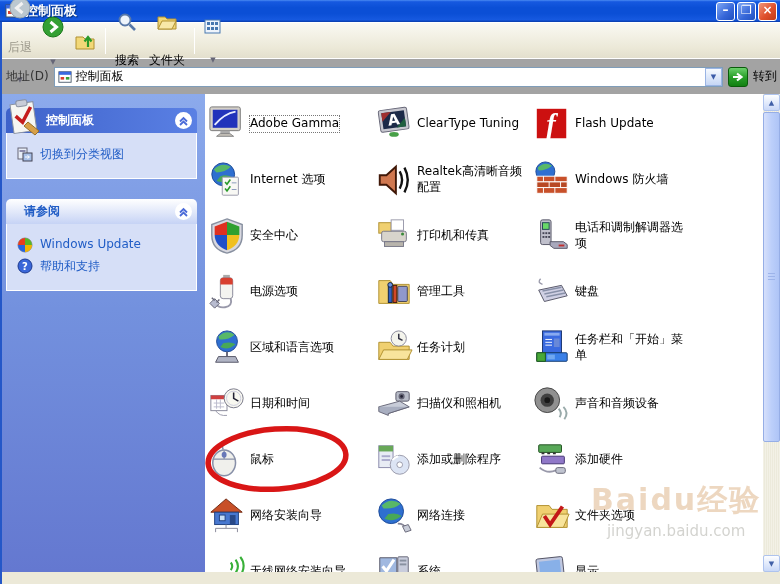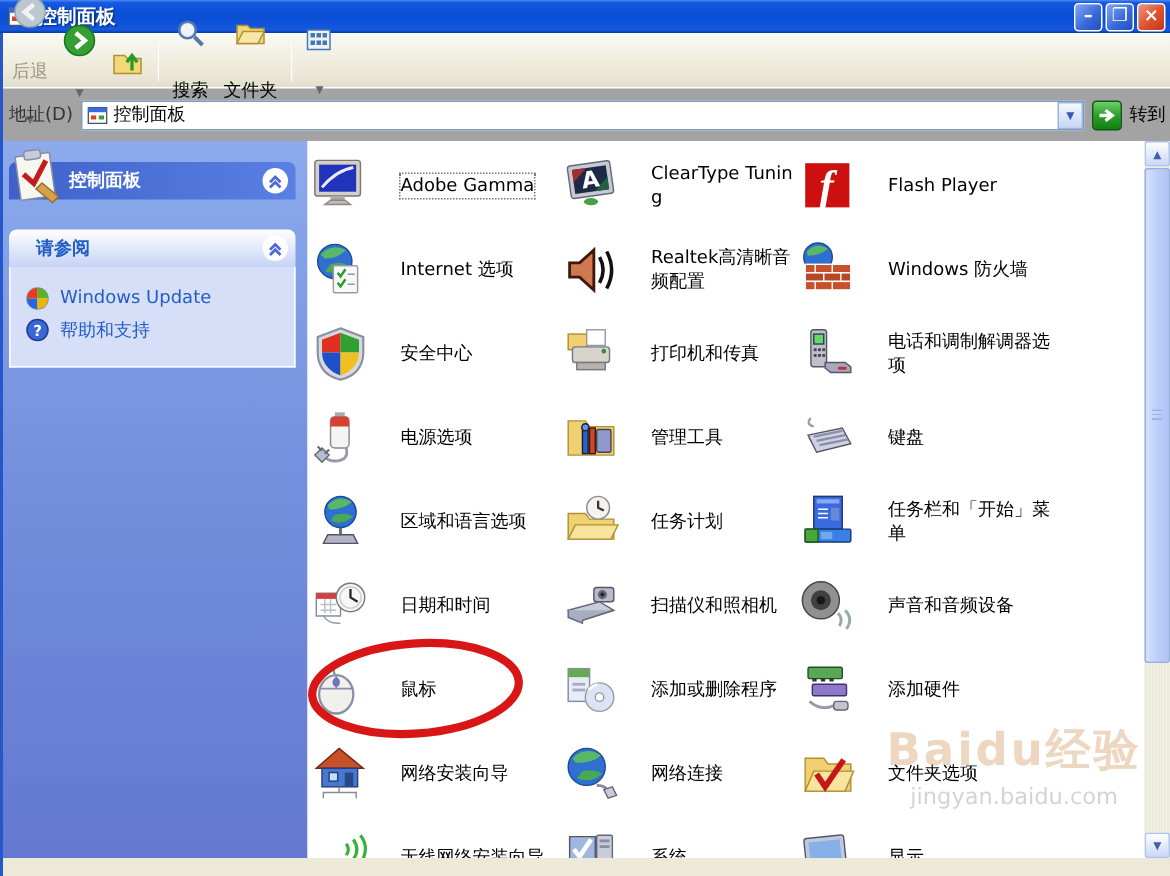--- a/index.html
+++ b/index.html
@@ -57,21 +57,21 @@
   .panel2 .panel-hd { background:linear-gradient(180deg,#ffffff 0%,#c6d3f5 100%); color:#215dc6; padding-left:18px; }
   .panel-bd { background:#d6dff7; border:1px solid #fff; border-top:none; padding:8px 6px 10px 10px; }
   .chevron { margin-left:auto; width:17px; height:17px; border-radius:50%; background:#fff; flex-shrink:0; cursor:pointer; }
   .panel-icon { position:absolute; left:0px; top:-10px; width:36px; height:40px; }
   .side-link { display:flex; align-items:flex-start; gap:7px; font-size:12px; color:#215dc6; margin:5px 0; cursor:pointer; }
   .side-link .licon { width:16px; height:16px; flex-shrink:0; }
 
   
   .content { flex:1; background:#fff; position:relative; overflow:hidden; }
   .grid { display:grid; grid-template-columns:167px 158px 1fr; grid-auto-rows:56px; padding:2px 0 0 3px; }
-  .cell { display:flex; align-items:center; gap:21px; cursor:pointer; }
+  .cell { display:flex; align-items:center; gap:4px; cursor:pointer; }
   .cell .gicon { width:38px; height:38px; flex-shrink:0; }
   .cell .label { font-size:12px; line-height:1.3; color:#000; max-width:112px; word-break:break-all; }
   .cell:nth-child(3n+2) .label { max-width:126px; }
   .cell.selected .label { outline:1px dotted #777; }
 
   .red-circle { position:absolute; left:-4px; top:326px; z-index:6; pointer-events:none; }
   .watermark { position:absolute; left:386px; top:386px; z-index:5; text-align:center; pointer-events:none; }
   .wm1 { font-size:30px; font-weight:bold; letter-spacing:2px; color:rgba(222,182,140,0.55); }
   .wm2 { font-size:15px; color:rgba(188,188,182,0.65); margin-top:1px; }
 
@@ -217,20 +217,33 @@
             </svg>
           </span>
         <div class="panel-hd">
           <span>控制面板</span>
           <span class="chevron">
               <svg viewBox="0 0 17 17">
                 <path d="M5 9.5 L8.5 6 L12 9.5 M5 13 L8.5 9.5 L12 13" stroke="#4a6ad8" stroke-width="1.8" fill="none"></path>
               </svg>
             </span>
         </div>
+        <div class="panel-bd" id="p0links">
+            <div class="side-link">
+              <span class="licon">
+                <svg viewBox="0 0 16 16">
+                  <rect x="1" y="2" width="9" height="11" fill="#e8eef8" stroke="#667"></rect>
+                  <rect x="2.5" y="4" width="6" height="2" fill="#88a"></rect>
+                  <rect x="6" y="7" width="9" height="8" fill="#a8c0e8" stroke="#445"></rect>
+                  <path d="M8 11 h4 M10.5 9.5 L12.5 11 L10.5 12.5" stroke="#fff" fill="none"></path>
+                </svg>
+              </span>
+              <span>切换到分类视图</span>
+            </div>
+          </div>
       </div>
       <div class="panel panel2">
         <div class="panel-hd">
           <span>请参阅</span>
           <span class="chevron">
               <svg viewBox="0 0 17 17">
                 <path d="M5 9.5 L8.5 6 L12 9.5 M5 13 L8.5 9.5 L12 13" stroke="#4a6ad8" stroke-width="1.8" fill="none"></path>
               </svg>
             </span>
         </div>
@@ -289,21 +302,21 @@
             </span>
             <span class="label">ClearType Tuning</span>
           </div>
           <div class="cell">
             <span class="gicon">
               <svg viewBox="0 0 40 40">
                 <rect x="4" y="4" width="31" height="31" fill="#cc1010"></rect>
                 <text x="19" y="30" font-size="30" font-weight="bold" font-style="italic" fill="#fff" text-anchor="middle" font-family="Liberation Serif,serif">f</text>
               </svg>
             </span>
-            <span class="label">Flash Player</span>
+            <span class="label">Flash Update</span>
           </div>
           <div class="cell">
             <span class="gicon">
               <svg viewBox="0 0 40 40">
                 <circle cx="16" cy="14" r="12" fill="#2e6fd0" stroke="#1c4a98"></circle>
                 <path d="M6 9 Q14 1 24 6 Q18 12 9 12 Z" fill="#58b868"></path>
                 <path d="M9 21 Q17 24 26 18 Q21 13 13 16 Z" fill="#48a858"></path>
                 <rect x="15" y="17" width="17" height="19" rx="1" fill="#f8f8f4" stroke="#99a"></rect>
                 <path d="M18 22 l2 2.5 3.5 -5 M18 29 l2 2.5 3.5 -5" stroke="#2a9a2a" stroke-width="1.7" fill="none"></path>
                 <path d="M25 23 h5 M25 30 h5" stroke="#8899bb"></path>

